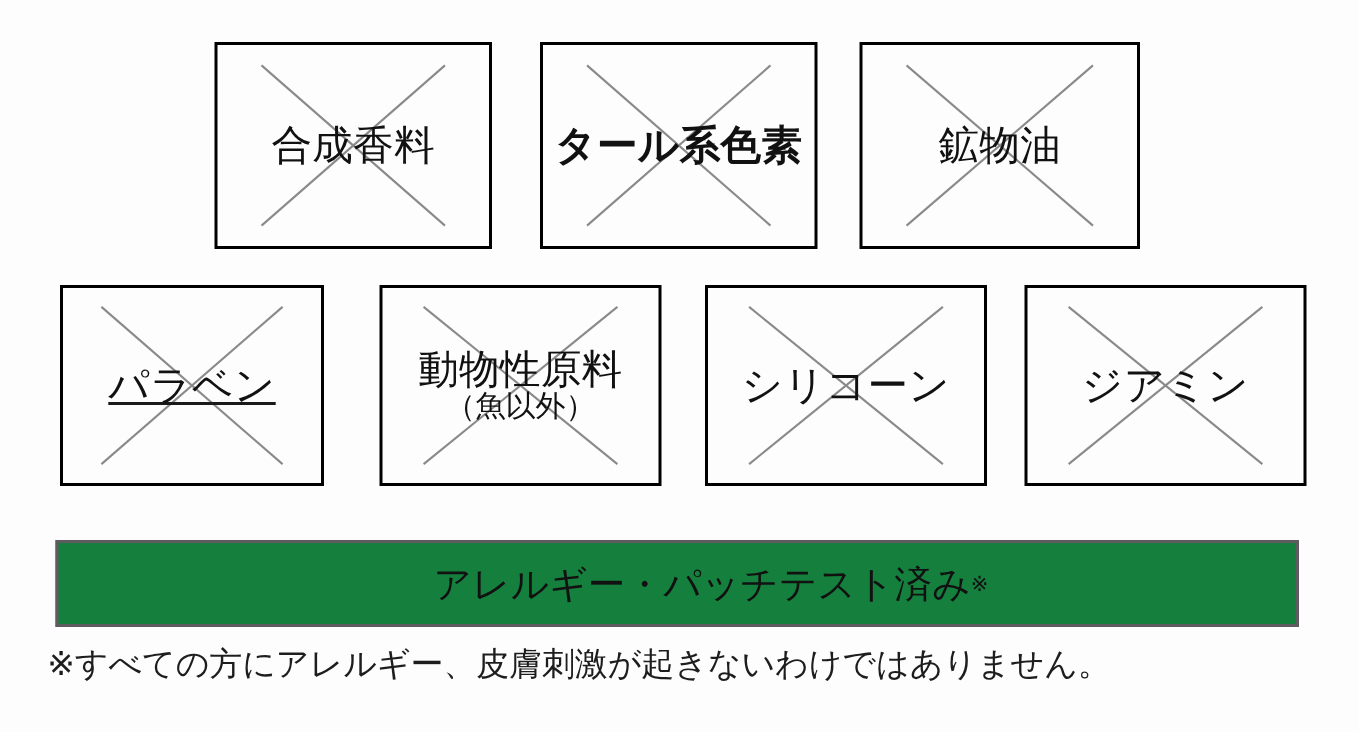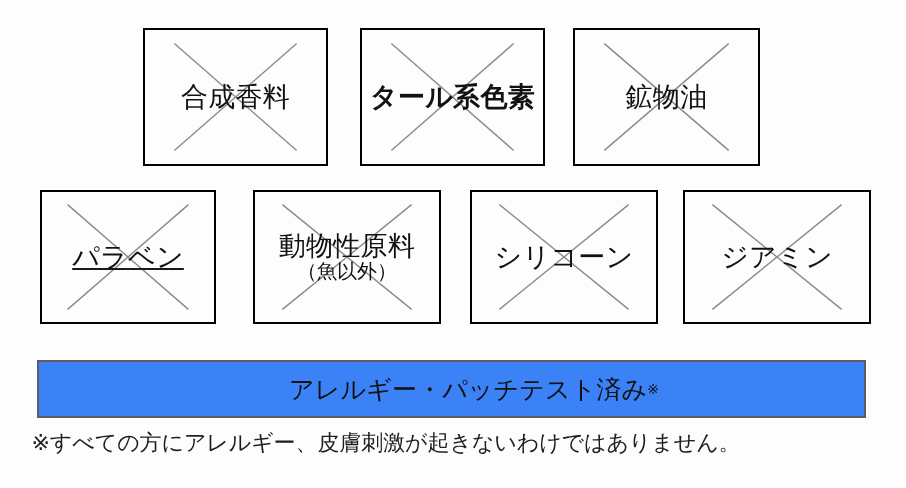--- a/index.html
+++ b/index.html
@@ -76,21 +76,21 @@
 
   
   #patch-banner {
     position: absolute;
     left: 37px;
     top: 360px;
     width: 829px;
     height: 58px;
     box-sizing: border-box;
     border: 2px solid #5f5b60;
-    background: #3b82f6;
+    background: #15803d;
     display: flex;
     align-items: center;
     justify-content: center;
     padding-left: 45px;
   }
   #patch-banner .banner-text {
     font-size: 25px;
     letter-spacing: 0.005em;
     color: #111111;
     white-space: nowrap;

